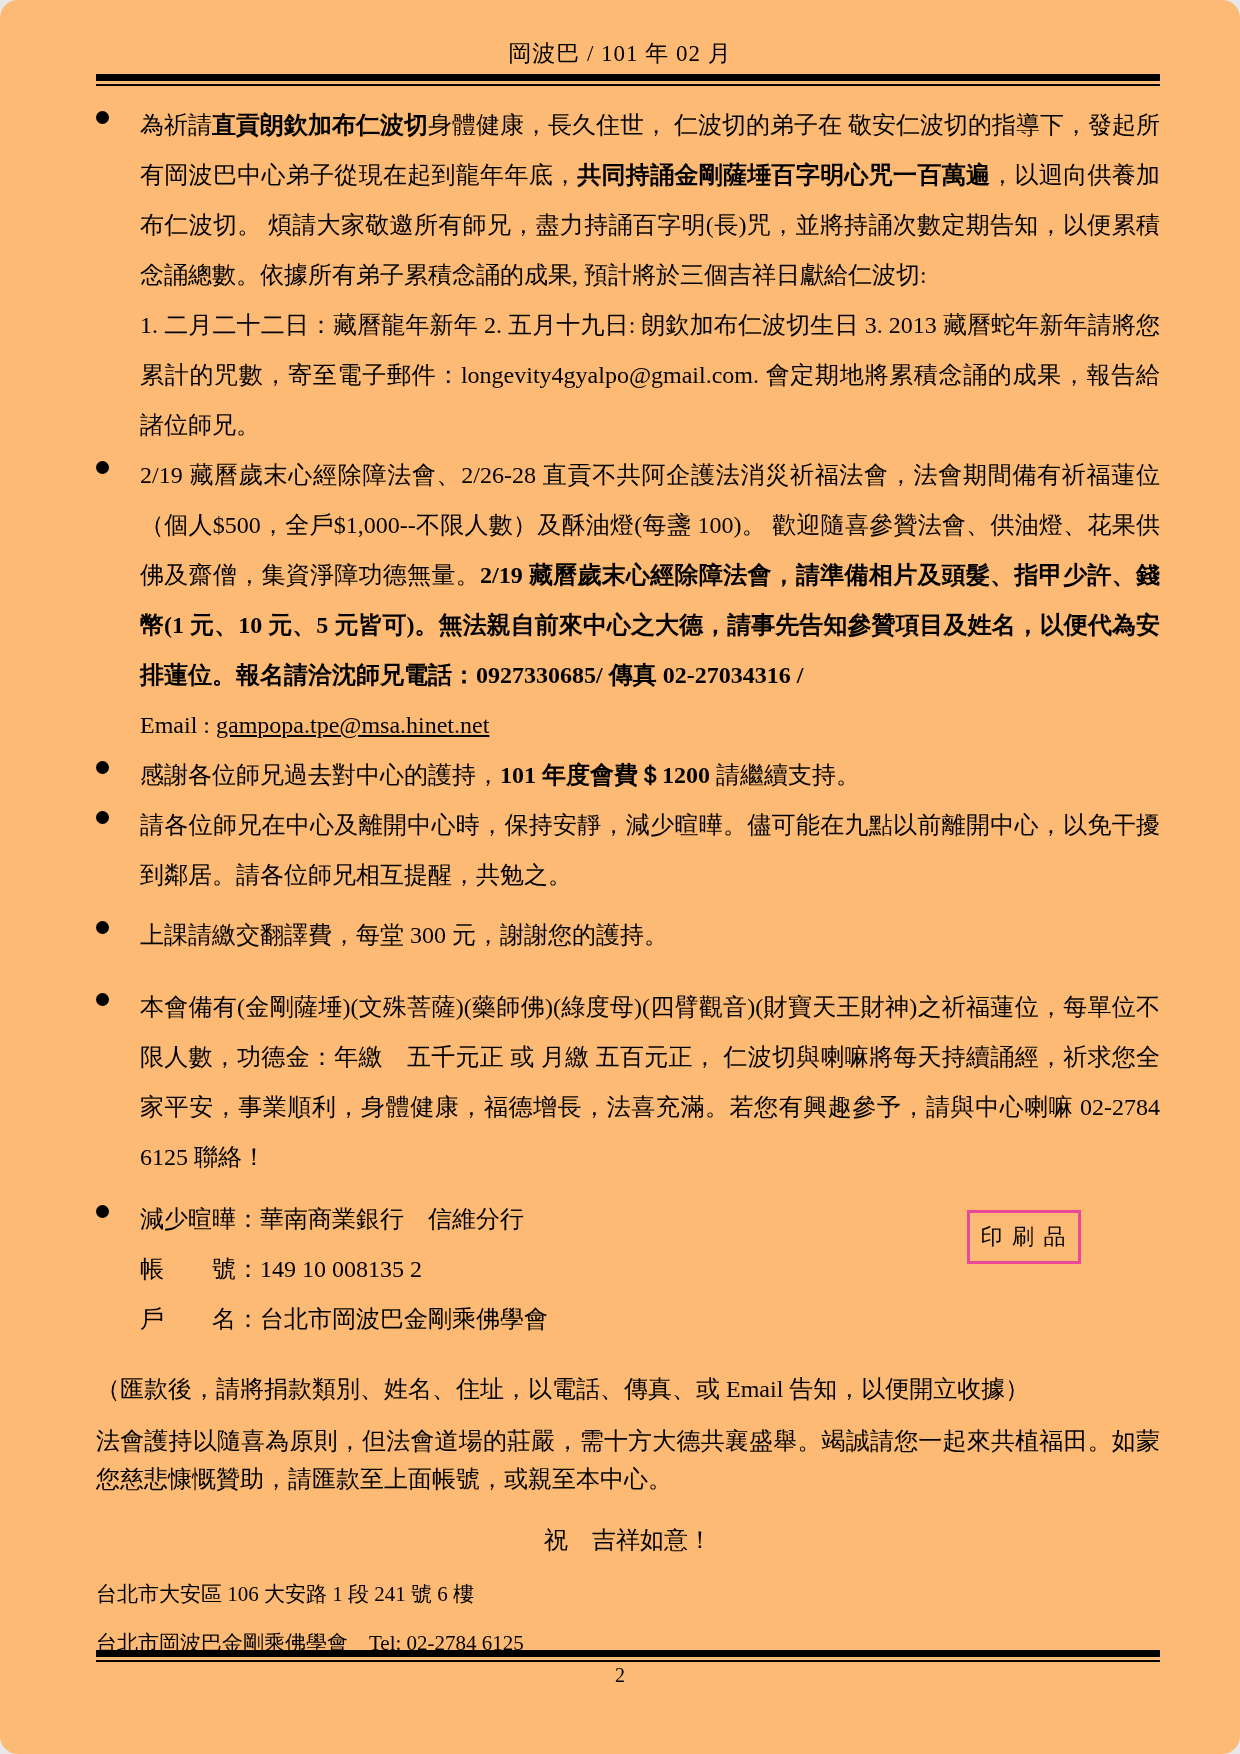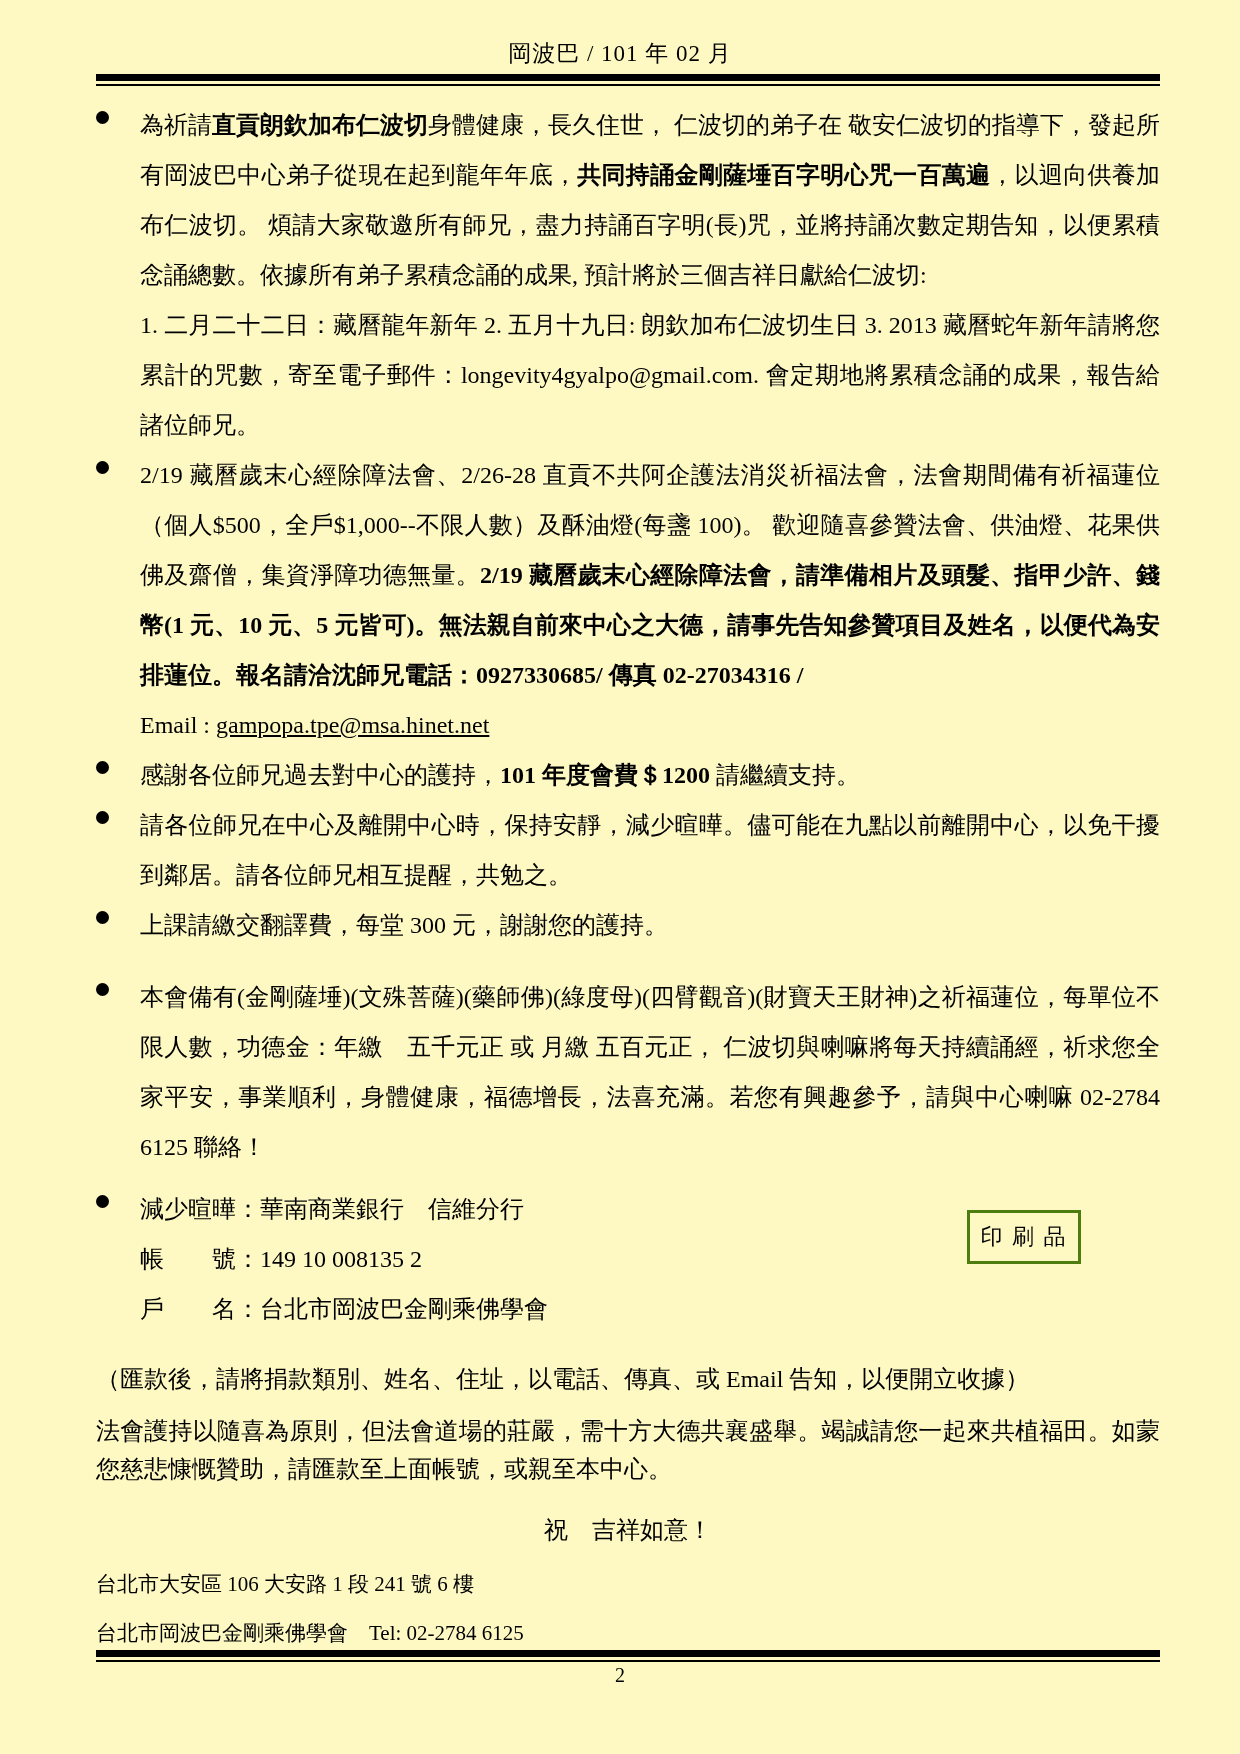--- a/index.html
+++ b/index.html
@@ -1,23 +1,24 @@
 <!DOCTYPE html>
 <html lang="zh-Hant"><head>
 <meta charset="utf-8">
 <style>
   html,body{margin:0;padding:0;background:#e8e8e8;}
   .page{
     position:relative;
     width:1240px;height:1754px;
     margin:0 auto;
-    background:#fef9c3;
+    background:#fdba74;
     color:#000000;
     font-family:"Liberation Serif","DejaVu Serif",serif;
     overflow:hidden;
+    border-radius:18px;
   }
   .header-title{
     position:absolute;top:38px;left:0;width:100%;
     text-align:center;font-size:23px;letter-spacing:1px;
   }
   .rule-double{
     position:absolute;left:96px;width:1064px;
     height:3px;border-top:7px solid #000;border-bottom:2px solid #000;
   }
   .rule-top{top:74px;}
@@ -25,30 +26,30 @@
   .content{
     position:absolute;top:100px;left:96px;width:1064px;
   }
   .bullet{display:flex;margin:0;}
   .dot-cell{width:44px;flex:0 0 44px;padding-top:11px;}
   .dot{width:13px;height:13px;border-radius:50%;background:#000;}
   .btext{flex:1;font-size:24px;line-height:50px;text-align:justify;}
   .para{font-size:24px;line-height:38px;text-align:justify;}
   .b{font-weight:bold;}
   .u{text-decoration:underline;}
-  .mt-sm{}
+  .mt-sm{margin-top:10px;}
   .mt-md{margin-top:22px;}
   .mt-b7{margin-top:12px;}
   .note1{margin-top:26px;}
   .note2{margin-top:14px;}
   .wish{margin-top:23px;text-align:center;}
   .addr{font-size:21px;line-height:28px;text-align:left;margin-top:21px;}
   .stamp{
     position:absolute;left:967px;top:1210px;width:108px;height:48px;
-    border:3px solid #4d7c0f;
+    border:3px solid #ec4899;
     display:flex;align-items:center;justify-content:center;
     font-size:22px;letter-spacing:2px;
   }
   .page-number{
     position:absolute;top:1664px;left:0;width:100%;
     text-align:center;font-size:20px;
   }
 </style>
 </head>
 <body>

